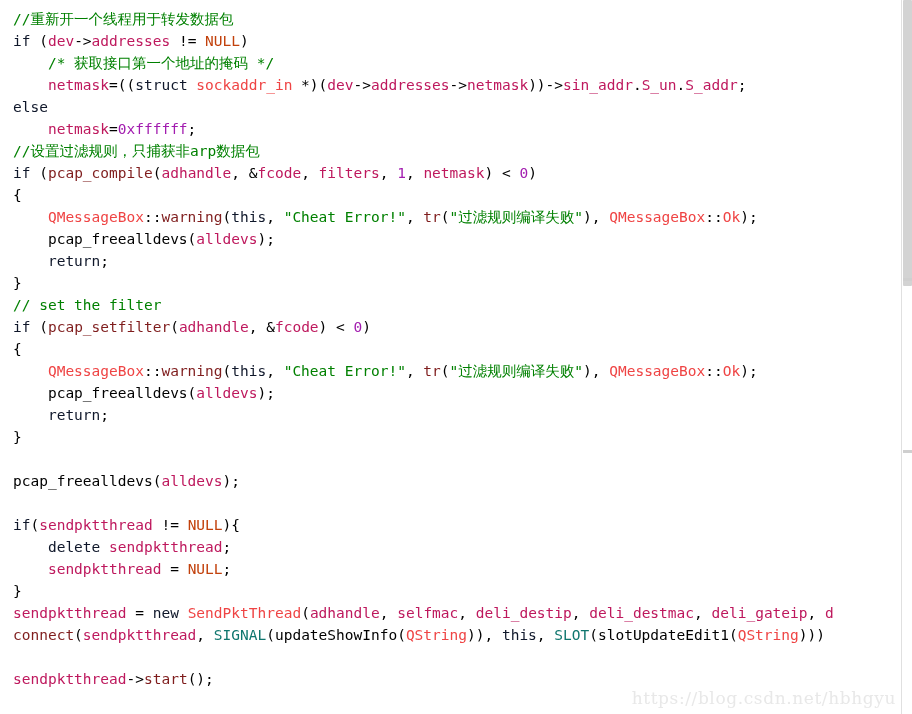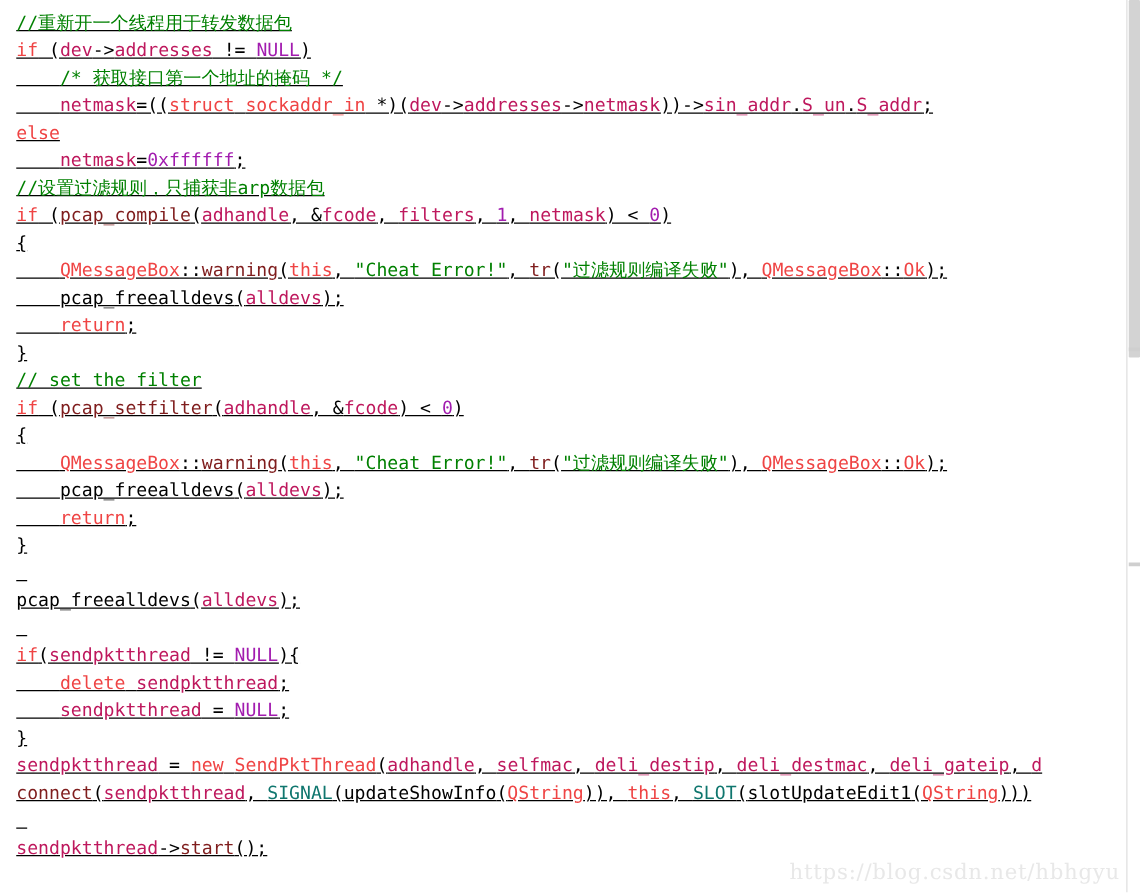--- a/index.html
+++ b/index.html
@@ -34,32 +34,31 @@
     line-height: 22px;
     letter-spacing: 0px;
     color: #000000;
     -webkit-font-smoothing: antialiased;
   }
   #code-block .ln {
     display: block;
     height: 22px;
     padding-left: 13px;
     white-space: pre;
-    text-decoration: underline;
   }
   
   .t-plain    { color: #000000; }
   .t-comment  { color: #008000; }
-  .t-keyword  { color: #ef4444; }
+  .t-keyword  { color: #0f172a; }
   .t-ident    { color: #be185d; }
   .t-func     { color: #7f1d1d; }
   .t-type     { color: #ef4444; }
   .t-string   { color: #008000; }
   .t-number   { color: #a21caf; }
-  .t-const    { color: #a21caf; }
+  .t-const    { color: #c2410c; }
   .t-macro    { color: #0f766e; }
 
   
   #watermark {
     position: absolute;
     right: 16px;
     bottom: 6px;
     font-family: "DejaVu Serif", "Liberation Serif", serif;
     font-size: 17px;
     letter-spacing: 0.6px;

